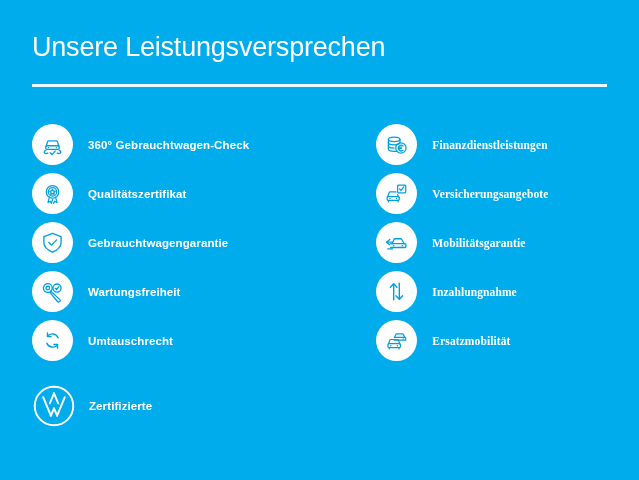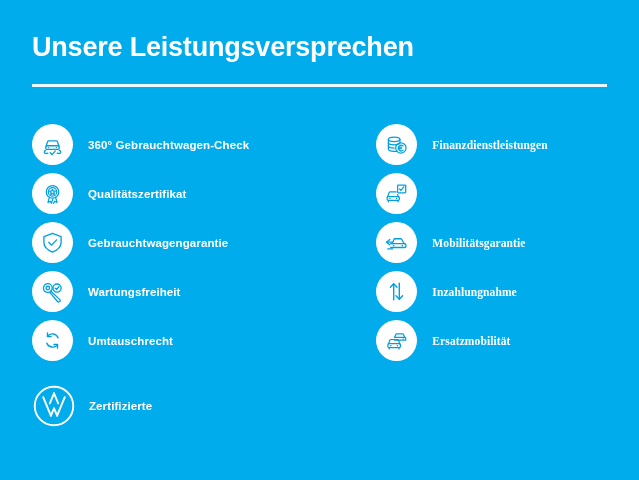--- a/index.html
+++ b/index.html
@@ -22,21 +22,21 @@
   }
   
   .header {
     position: absolute;
     left: 32px;
     top: 30px;
     right: 32px;
   }
   .title {
     font-size: 27px;
-    font-weight: bold;
+    font-weight: normal;
     color: #ffffff;
     letter-spacing: -0.2px;
     line-height: 34px;
     margin: 0;
     white-space: nowrap;
   }
   .divider {
     position: absolute;
     left: 32px;
     top: 84px;
@@ -216,20 +216,21 @@
             <path d="M19.8 10.1 L21.6 11.9 L25.4 7.4"></path>
             <path d="M4.6 20.4 L6.4 15.2 Q6.8 14 8 14 L15.4 14"></path>
             <path d="M17.4 17.4 L18.6 20.4"></path>
             <rect x="4" y="20" width="15.6" height="4.8" rx="1.3"></rect>
             <circle cx="7.6" cy="22.4" r="0.9" fill="#00A0E0" stroke="none"></circle>
             <circle cx="16" cy="22.4" r="0.9" fill="#00A0E0" stroke="none"></circle>
             <path d="M5.6 24.8 V26.6"></path>
             <path d="M18 24.8 V26.6"></path>
           </svg>
         </div>
+        <div class="promise-label">Versicherungsangebote</div>
       </div>
 
       <div class="promise">
         <div class="badge">
           <svg width="25" height="25" viewBox="0 0 32 32" fill="none" stroke="#00A0E0" stroke-width="1.7" stroke-linecap="round" stroke-linejoin="round">
             <path d="M10.4 17.8 L12.6 12.4 Q13 11.2 14.2 11.2 L21 11.2 Q22.2 11.2 22.8 12.2 L26 17.6"></path>
             <path d="M8.6 17.4 H26.6 Q28 17.4 28 18.8 V21.2 Q28 22.4 26.6 22.4 H8.6"></path>
             <circle cx="12.4" cy="20" r="1" fill="#00A0E0" stroke="none"></circle>
             <circle cx="23.4" cy="20" r="1" fill="#00A0E0" stroke="none"></circle>
             <path d="M3.4 15.6 H10.6"></path>

